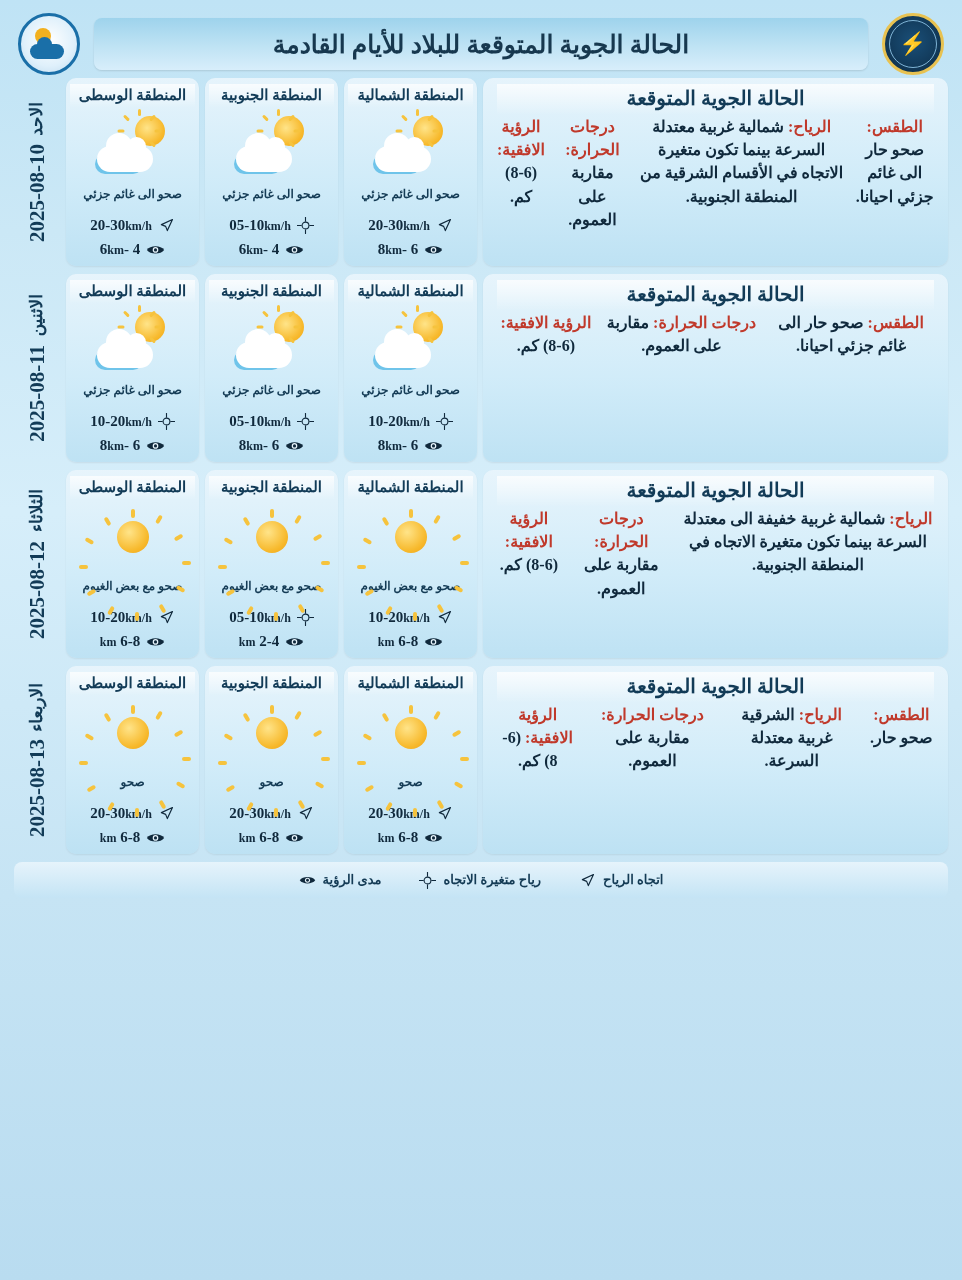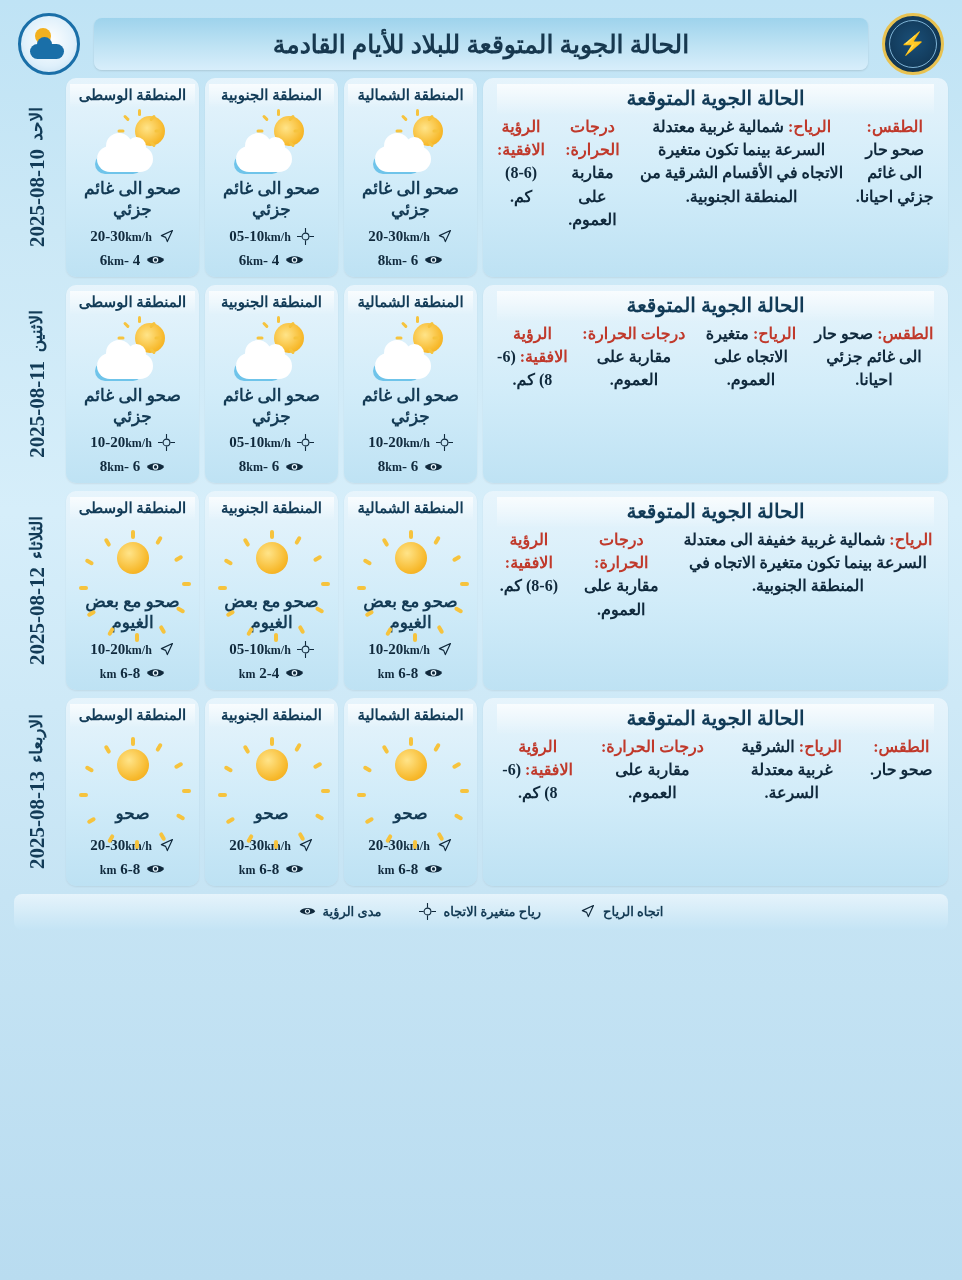--- a/index.html
+++ b/index.html
@@ -106,21 +106,21 @@
     display:flex;flex-direction:column;align-items:center;
     box-shadow:0 1px 2px rgba(0,0,0,.07);
   }
   .region-title{
     font-size:15px;font-weight:bold;color:#123b57;
     background:linear-gradient(180deg,rgba(255,255,255,.75),rgba(255,255,255,0));
     width:100%;text-align:center;padding:2px 0 4px 0;
   }
   .wicon{height:66px;display:flex;align-items:center;justify-content:center;margin-top:4px;}
   .cond{
-    font-size:17px;font-weight:bold;color:#143b55;text-align:center;
+    font-size:12px;font-weight:bold;color:#143b55;text-align:center;
     min-height:32px;display:flex;align-items:center;justify-content:center;padding:0 2px;
     line-height:1.25;
   }
   .metric{
     display:flex;align-items:center;justify-content:center;gap:6px;
     font-size:15px;font-weight:bold;color:#10293c;
     margin-top:7px;white-space:nowrap;
   }
   .metric .unit{font-size:12px;}
   .metric svg{display:block;}
@@ -323,21 +323,20 @@
         <div class="daylabel">
           <span class="dname">الاحد</span>
           <span class="ddate">2025-08-10</span>
         </div>
       </div>
       <div class="day-row">
         <div class="summary">
           <div class="summary-title">الحالة الجوية المتوقعة</div>
           <div class="summary-body">
             <div class="sline"><span class="k">الطقس:</span> <span>صحو حار الى غائم جزئي احيانا.</span></div>
-            <div class="sline"><span class="k">الرياح:</span> <span>متغيرة الاتجاه على العموم.</span></div>
             <div class="sline"><span class="k">درجات الحرارة:</span> <span>مقاربة على العموم.</span></div>
             <div class="sline"><span class="k">الرؤية الافقية:</span> <span>(6-8) كم.</span></div>
           </div>
         </div>
         <div class="region">
           <div class="region-title">المنطقة الشمالية</div>
           <div class="wicon">
             <div class="sun-cloud">
               <div class="s"></div>
               <div class="ray" style="width: 3px; height: 7px; left: 43px; top: -7px; transform-origin: 1.5px 22px; transform: rotate(0deg);"></div>

